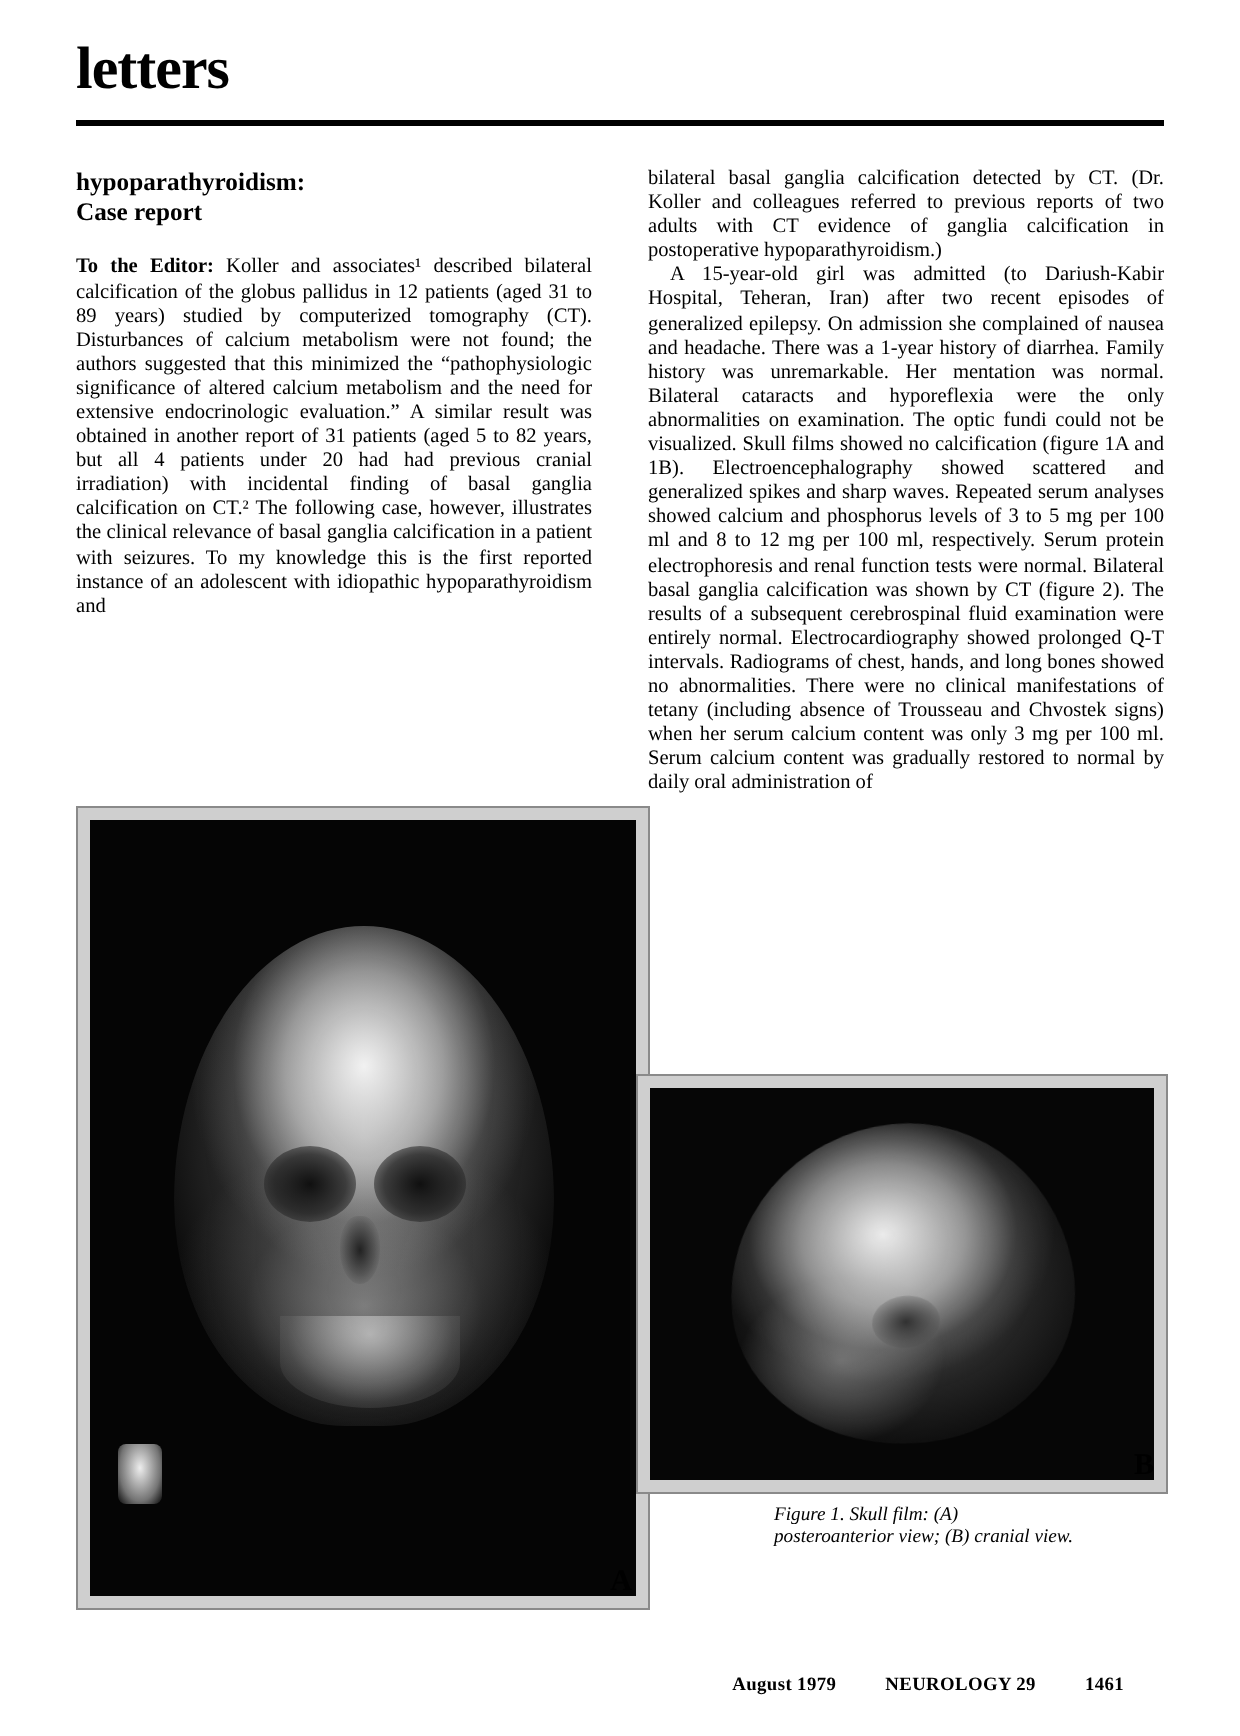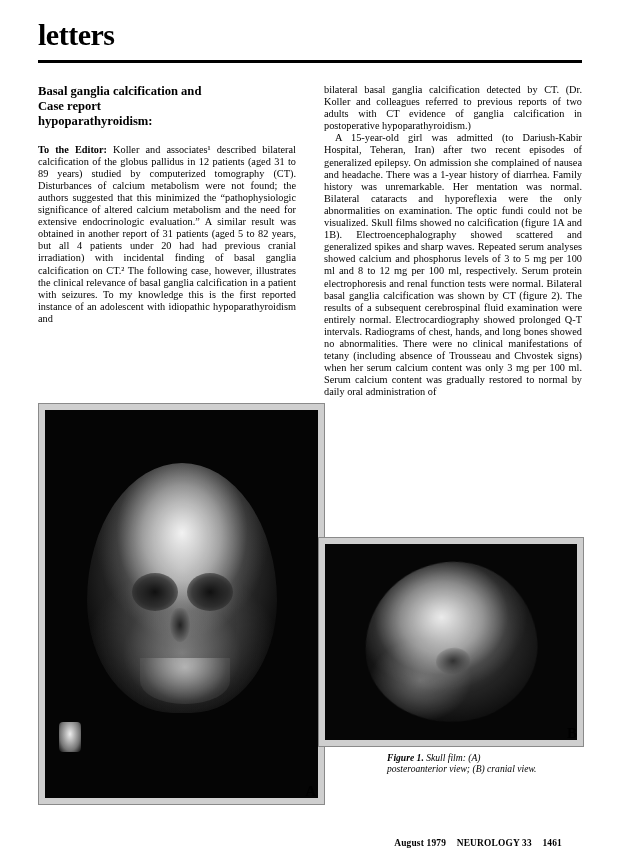--- a/index.html
+++ b/index.html
@@ -196,49 +196,48 @@
     position: absolute;
     left: 387px;
     top: 752px;
     width: 150px;
     font-family: "Liberation Serif", serif;
     font-style: italic;
     font-size: 9.6px;
     line-height: 11.4px;
     text-align: left;
   }
-  .fig-caption .lead { font-weight: bold; font-style: italic; }
+  .fig-caption .lead { font-weight: normal; font-style: italic; }
 
   
   .footer {
     position: absolute;
     right: 38px;
     bottom: 20px;
     font-family: "Liberation Serif", serif;
     font-size: 9.4px;
     font-weight: bold;
     letter-spacing: 0.2px;
   }
-  .footer span { margin-left: 8px; text-align: center; }
+  .footer span { margin-left: 22px; text-align: center; }
 </style>
 </head>
 <body>
 
 <div class="page">
 
   <div class="masthead">
     <div class="masthead-title">letters</div>
   </div>
   <div class="masthead-rule"></div>
 
   <div class="col col-left">
     <div class="art-title">
-      <span class="line">Basal ganglia calcification and</span>
+      <span class="line">hypoparathyroidism:</span>
       <span class="line">Case report</span>
-      <span class="line">hypoparathyroidism:</span>
     </div>
     <p class="body-p"><span class="salutation">To the Editor:</span><span> Koller and associates¹ described bilateral calcification of the globus pallidus in 12 patients (aged 31 to 89 years) studied by computerized tomography (CT). Disturbances of calcium metabolism were not found; the authors suggested that this minimized the “pathophysiologic significance of altered calcium metabolism and the need for extensive endocrinologic evaluation.” A similar result was obtained in another report of 31 patients (aged 5 to 82 years, but all 4 patients under 20 had had previous cranial irradiation) with incidental finding of basal ganglia calcification on CT.² The following case, however, illustrates the clinical relevance of basal ganglia calcification in a patient with seizures. To my knowledge this is the first reported instance of an adolescent with idiopathic hypoparathyroidism and</span></p>
   </div>
 
   <div class="col col-right">
     <p class="body-p">bilateral basal ganglia calcification detected by CT. (Dr. Koller and colleagues referred to previous reports of two adults with CT evidence of ganglia calcification in postoperative hypoparathyroidism.)</p>
     <p class="body-p indent">A 15-year-old girl was admitted (to Dariush-Kabir Hospital, Teheran, Iran) after two recent episodes of generalized epilepsy. On admission she complained of nausea and headache. There was a 1-year history of diarrhea. Family history was unremarkable. Her mentation was normal. Bilateral cataracts and hyporeflexia were the only abnormalities on examination. The optic fundi could not be visualized. Skull films showed no calcification (figure 1A and 1B). Electroencephalography showed scattered and generalized spikes and sharp waves. Repeated serum analyses showed calcium and phosphorus levels of 3 to 5 mg per 100 ml and 8 to 12 mg per 100 ml, respectively. Serum protein electrophoresis and renal function tests were normal. Bilateral basal ganglia calcification was shown by CT (figure 2). The results of a subsequent cerebrospinal fluid examination were entirely normal. Electrocardiography showed prolonged Q-T intervals. Radiograms of chest, hands, and long bones showed no abnormalities. There were no clinical manifestations of tetany (including absence of Trousseau and Chvostek signs) when her serum calcium content was only 3 mg per 100 ml. Serum calcium content was gradually restored to normal by daily oral administration of</p>
   </div>
 
   <div class="fig-a">
@@ -260,17 +259,17 @@
         <div class="sella"></div>
       </div>
     </div>
     <div class="fig-label fig-label-b">B</div>
   </div>
 
   <div class="fig-caption"><span class="lead">Figure 1.</span><span> Skull film: (A) posteroanterior view; (B) cranial view.</span></div>
 
   <div class="footer">
     <span>August 1979</span>
-    <span>NEUROLOGY 33</span>
+    <span>NEUROLOGY 29</span>
     <span>1461</span>
   </div>
 
 </div>
 
 </body></html>

